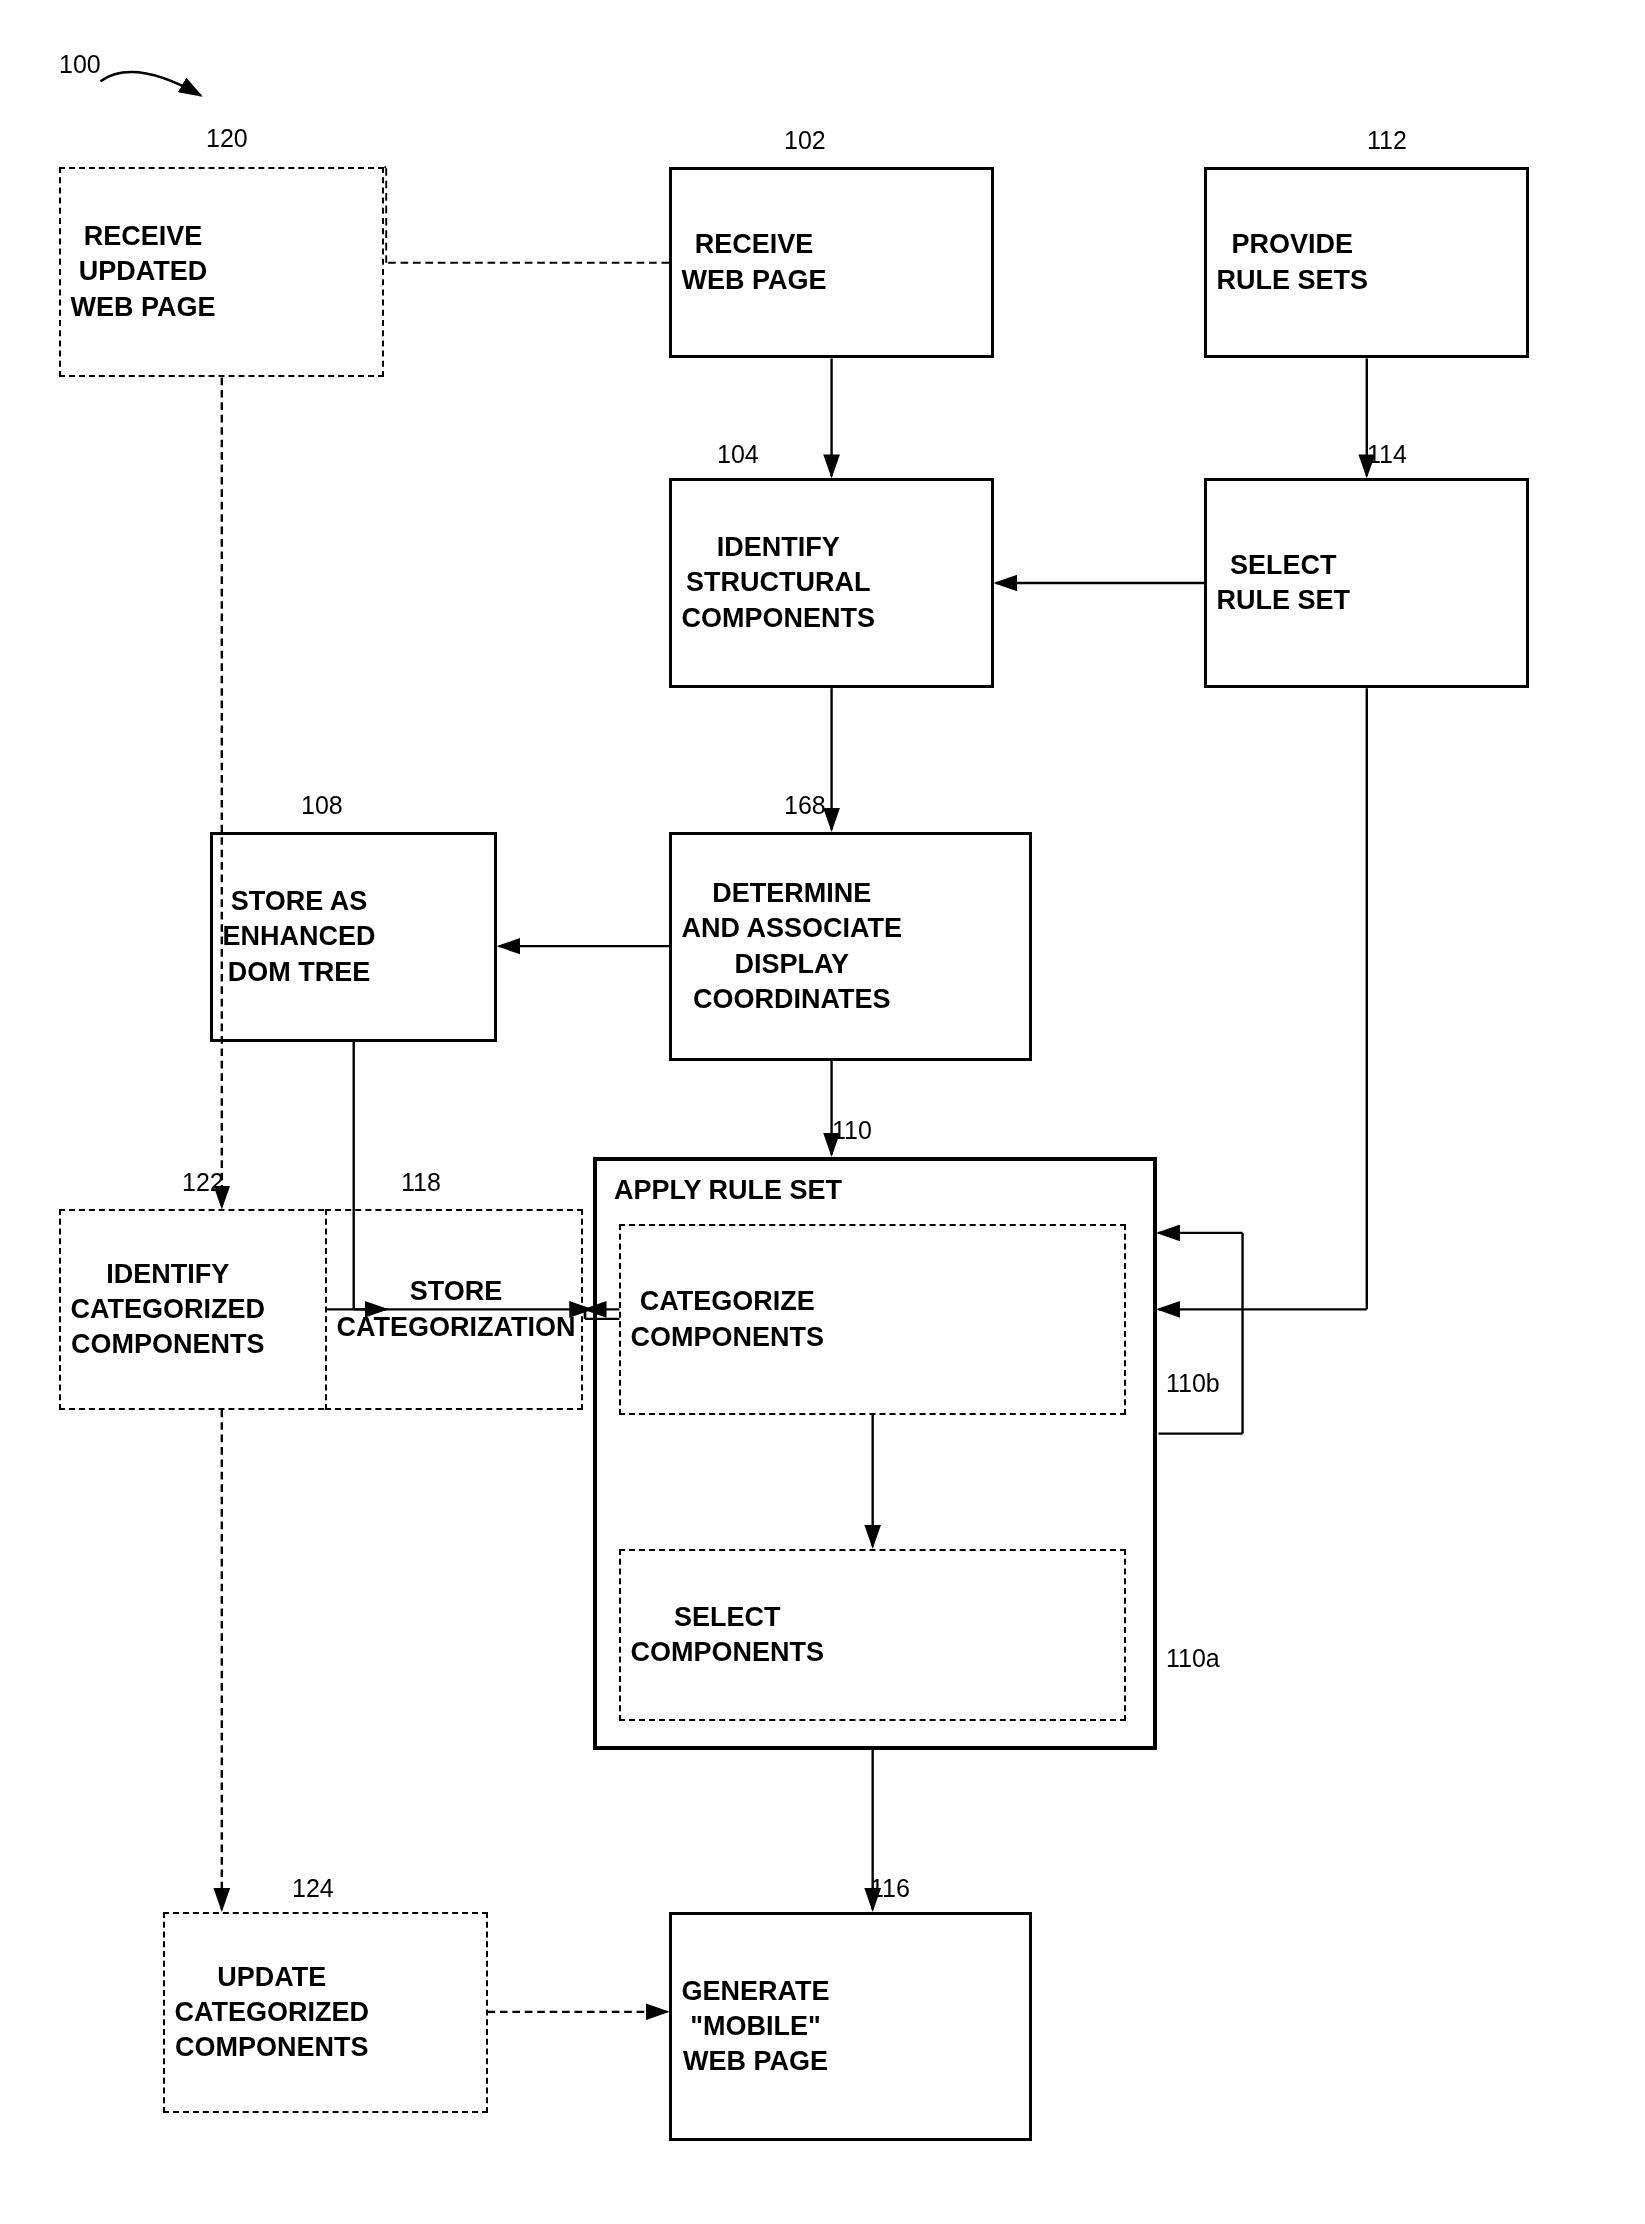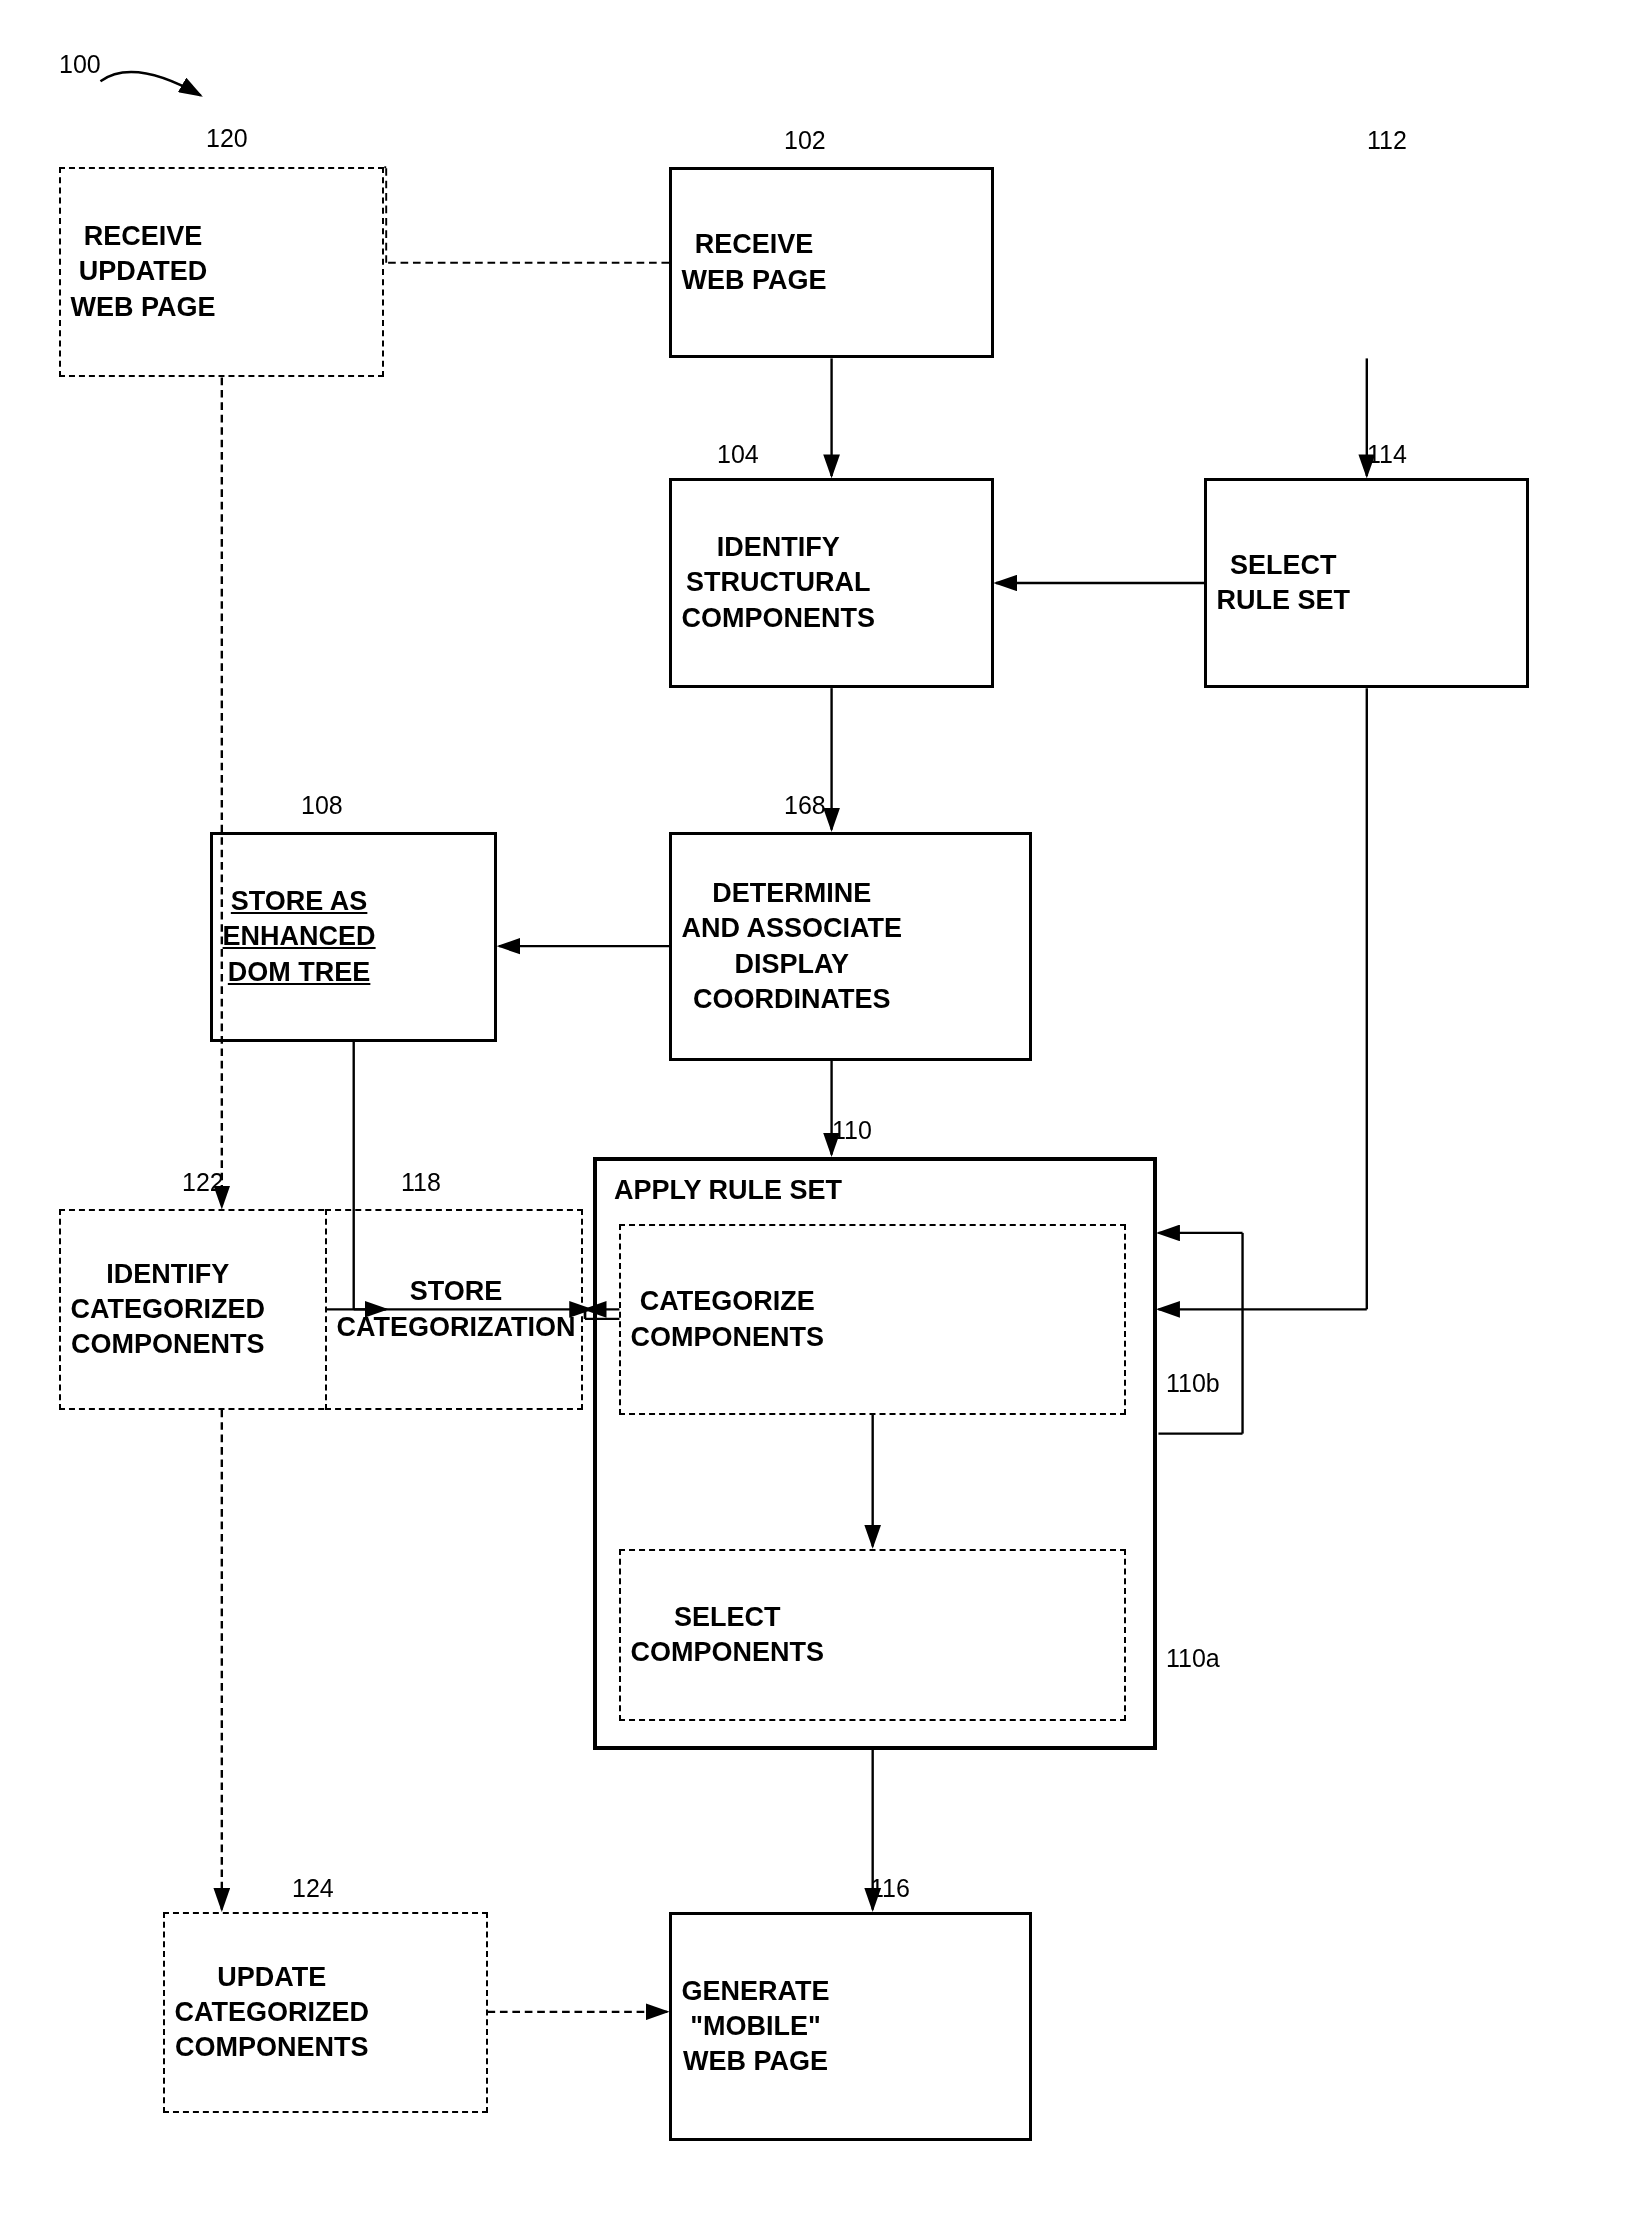--- a/index.html
+++ b/index.html
@@ -69,20 +69,24 @@
 WEB PAGE</span>
   </div>
   <span class="label-ref" style="left:206px; top:124px;">120</span>
 
   <div class="box box-solid" style="left:669px; top:167px; width:325px; height:191px;">
     <span style="white-space:pre-line;">RECEIVE
 WEB PAGE</span>
   </div>
   <span class="label-ref" style="left:784px; top:126px;">102</span>
 
+  <div class="box box-solid" style="left:1204px; top:167px; width:325px; height:191px;">
+    <span style="white-space:pre-line;">PROVIDE
+RULE SETS</span>
+  </div>
   <span class="label-ref" style="left:1367px; top:126px;">112</span>
 
   <div class="box box-solid" style="left:669px; top:478px; width:325px; height:210px;">
     <span style="white-space:pre-line;">IDENTIFY
 STRUCTURAL
 COMPONENTS</span>
   </div>
   <span class="label-ref" style="left:717px; top:440px;">104</span>
 
   <div class="box box-solid" style="left:1204px; top:478px; width:325px; height:210px;">
@@ -93,21 +97,21 @@
 
   <div class="box box-solid" style="left:669px; top:832px; width:363px; height:229px;">
     <span style="white-space:pre-line;">DETERMINE
 AND ASSOCIATE
 DISPLAY
 COORDINATES</span>
   </div>
   <span class="label-ref" style="left:784px; top:791px;">168</span>
 
   <div class="box box-solid" style="left:210px; top:832px; width:287px; height:210px;">
-    <span style="white-space:pre-line;text-decoration:underline;">STORE AS
+    <span style="white-space:pre-line;">STORE AS
 ENHANCED
 DOM TREE</span>
   </div>
   <span class="label-ref" style="left:301px; top:791px;">108</span>
 
   <div class="box box-solid-thick" style="left:593px; top:1157px; width:564px; height:593px; align-items:flex-start; justify-content:flex-start; padding:11.5px 17px; flex-direction:column;">
     <span style="font-size:27px; font-weight:bold; margin-bottom:9.6px;">APPLY RULE SET</span>
   </div>
   <span class="label-ref" style="left:832px; top:1116px;">110</span>
 

